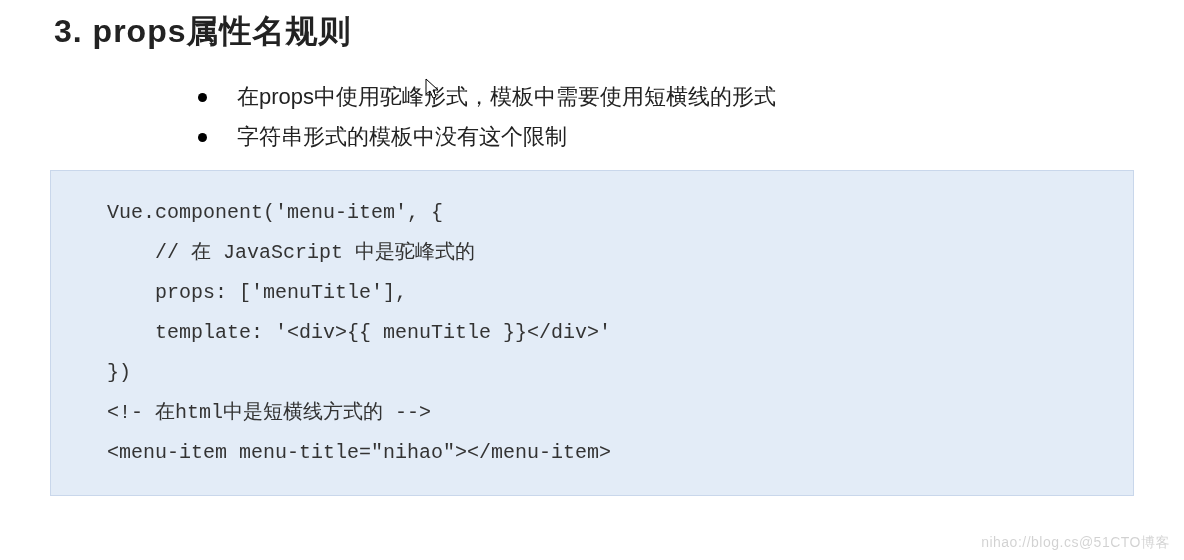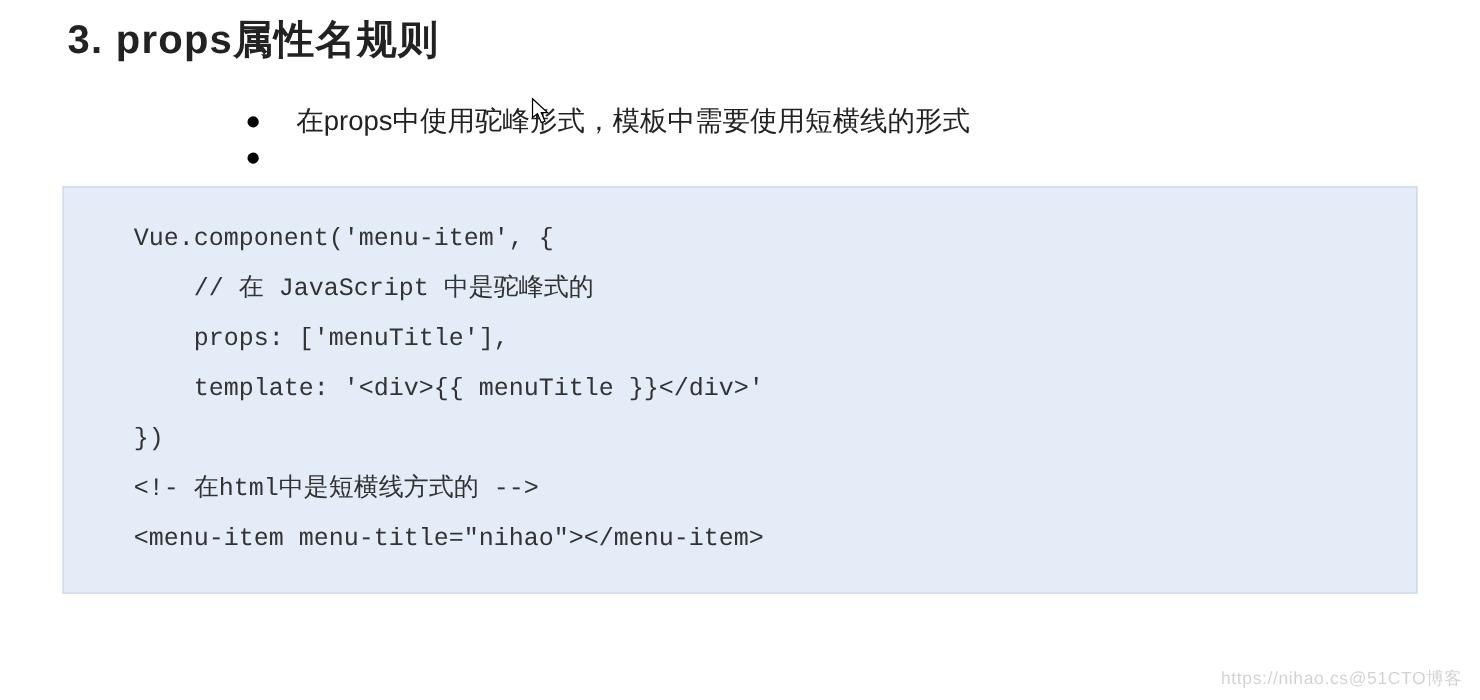--- a/index.html
+++ b/index.html
@@ -79,30 +79,31 @@
 
   <h3 class="heading">3.   props属性名规则</h3>
 
   <div class="bullets">
     <div class="bullet">
       <span class="dot"></span>
       <span class="bullet-text">在props中使用驼峰形式，模板中需要使用短横线的形式</span>
     </div>
     <div class="bullet">
       <span class="dot"></span>
+      <span class="bullet-text">字符串形式的模板中没有这个限制</span>
     </div>
   </div>
 
   <div class="code-block">Vue.component('menu-item', {
     // 在 JavaScript 中是驼峰式的
     props: ['menuTitle'],
     template: '&lt;div&gt;{{ menuTitle }}&lt;/div&gt;'
 })
 &lt;!- 在html中是短横线方式的 --&gt;
 &lt;menu-item menu-title="nihao"&gt;&lt;/menu-item&gt;</div>
 
 </div>
 
 <svg class="cursor" viewBox="0 0 16 22">
   <path d="M1 1 L1 16 L5 13 L8 20 L11 19 L8 12 L13 12 Z" fill="#ffffff" stroke="#000" stroke-width="1"></path>
 </svg>
 
-<div class="watermark">https://nihao.cs@51CTO博客</div>
+<div class="watermark">nihao://blog.cs@51CTO博客</div>
 
 </body></html>

